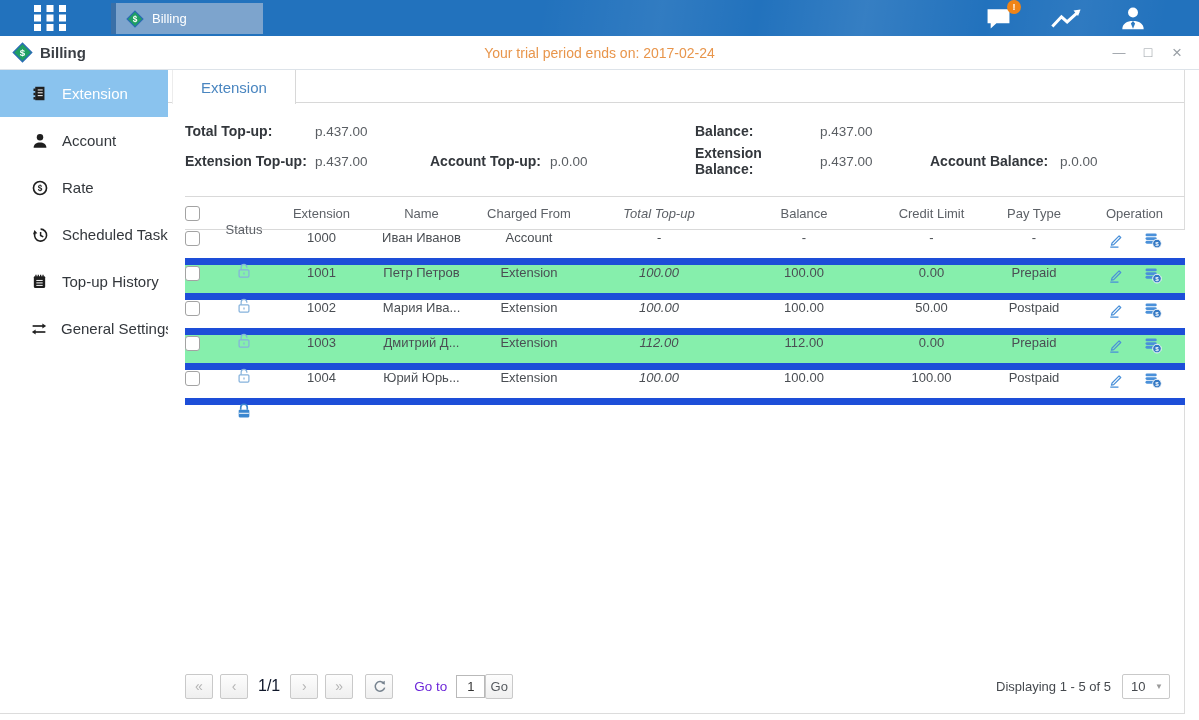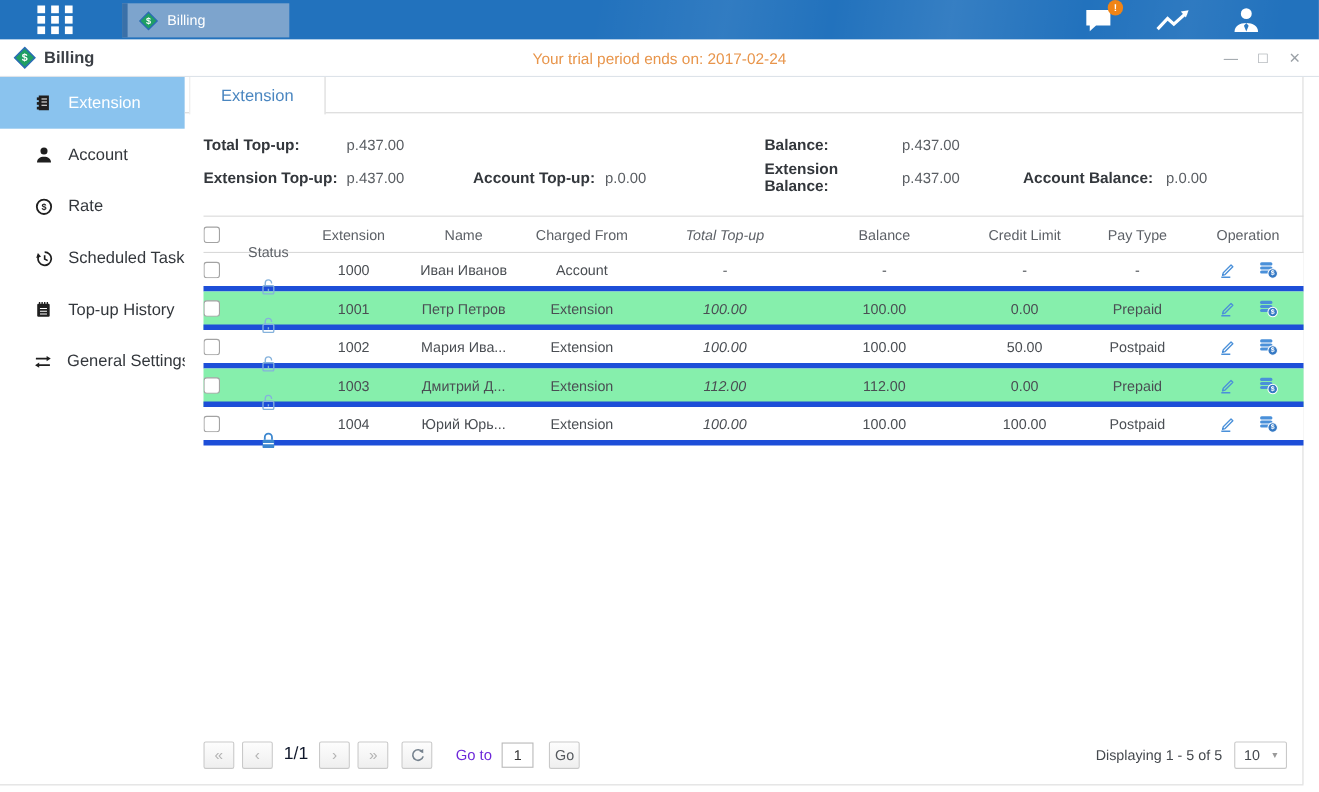--- a/index.html
+++ b/index.html
@@ -53,21 +53,21 @@
   .sum-label { font-size:14px; font-weight:bold; color:#33373c; }
   .sum-value { font-size:13.5px; color:#5a5e63; }
 
   .actions { margin:21px 0 0 17px; display:flex; gap:10px; }
   .btn-blue { background:#2e87c8; color:#fff; border:none; font-size:13.5px; height:28px; padding:0 13px;
     border-radius:3px; cursor:pointer; font-family:"Liberation Sans", sans-serif; }
 
   
   .table { margin:20px 0 0 17px; width:1000px; font-size:13px; }
   .thead { display:flex; height:34px; align-items:center; border-top:1px solid #d9d9d9; border-bottom:1px solid #d9d9d9; color:#5d6167; }
-  .trow { display:flex; height:35px; align-items:center; border-bottom:5px solid #1d4ed8; color:#4a4e53; background:#fff; }
+  .trow { display:flex; height:35px; align-items:flex-start; border-bottom:7px solid #1d4ed8; color:#4a4e53; background:#fff; }
   .trow.alt { background:#86efac; }
   .cell { text-align:center; overflow:hidden; white-space:nowrap; }
   .c-check { width:34px; text-align:left; }
   .c-status { width:50px;margin-top:32px; }
   .c-ext { width:105px; }
   .c-name { width:95px; }
   .c-charged { width:120px; }
   .c-topup { width:140px;font-style:italic; }
   .c-balance { width:150px; }
   .c-credit { width:105px; }
@@ -80,21 +80,21 @@
   
   .pagination { position:absolute; left:17px; right:14px; bottom:14px; height:26px; display:flex; align-items:center; }
   .pg-btn { width:28px; height:25px; border:1px solid #c9c9c9; border-radius:2px;
     background:linear-gradient(#fdfdfd,#efefef); color:#b4b4b4; font-size:14px; text-align:center; line-height:23px;
     cursor:pointer; margin-right:7px; user-select:none; }
   .pg-text { color:#0f172a; font-size:16px; margin:0 10px 0 3px; }
   .pg-refresh { margin-left:5px; display:flex; align-items:center; justify-content:center; }
   .goto-label { color:#6d28d9; font-size:13.5px; margin:0 9px 0 14px; }
   .goto-input { width:29px; height:23px; border:1px solid #b9b9b9; font-size:13px; text-align:center; color:#333;
     font-family:"Liberation Sans", sans-serif; }
-  .go-btn { width:28px; margin-left:14px; }
+  .go-btn { width:28px; margin-left:0; }
   .pg-right { margin-left:auto; display:flex; align-items:center; gap:11px; }
   .displaying { color:#45494e; font-size:13px; }
   .page-size { width:48px; height:25px; border:1px solid #c9c9c9; border-radius:2px; background:#fff;
     display:flex; align-items:center; justify-content:space-between; padding:0 6px 0 8px; cursor:pointer; }
   .page-size .ps-val { font-size:13px; color:#45494e; }
   .page-size .caret { font-size:8px; color:#9a9a9a; }
 </style>
 </head>
 <body>
 

